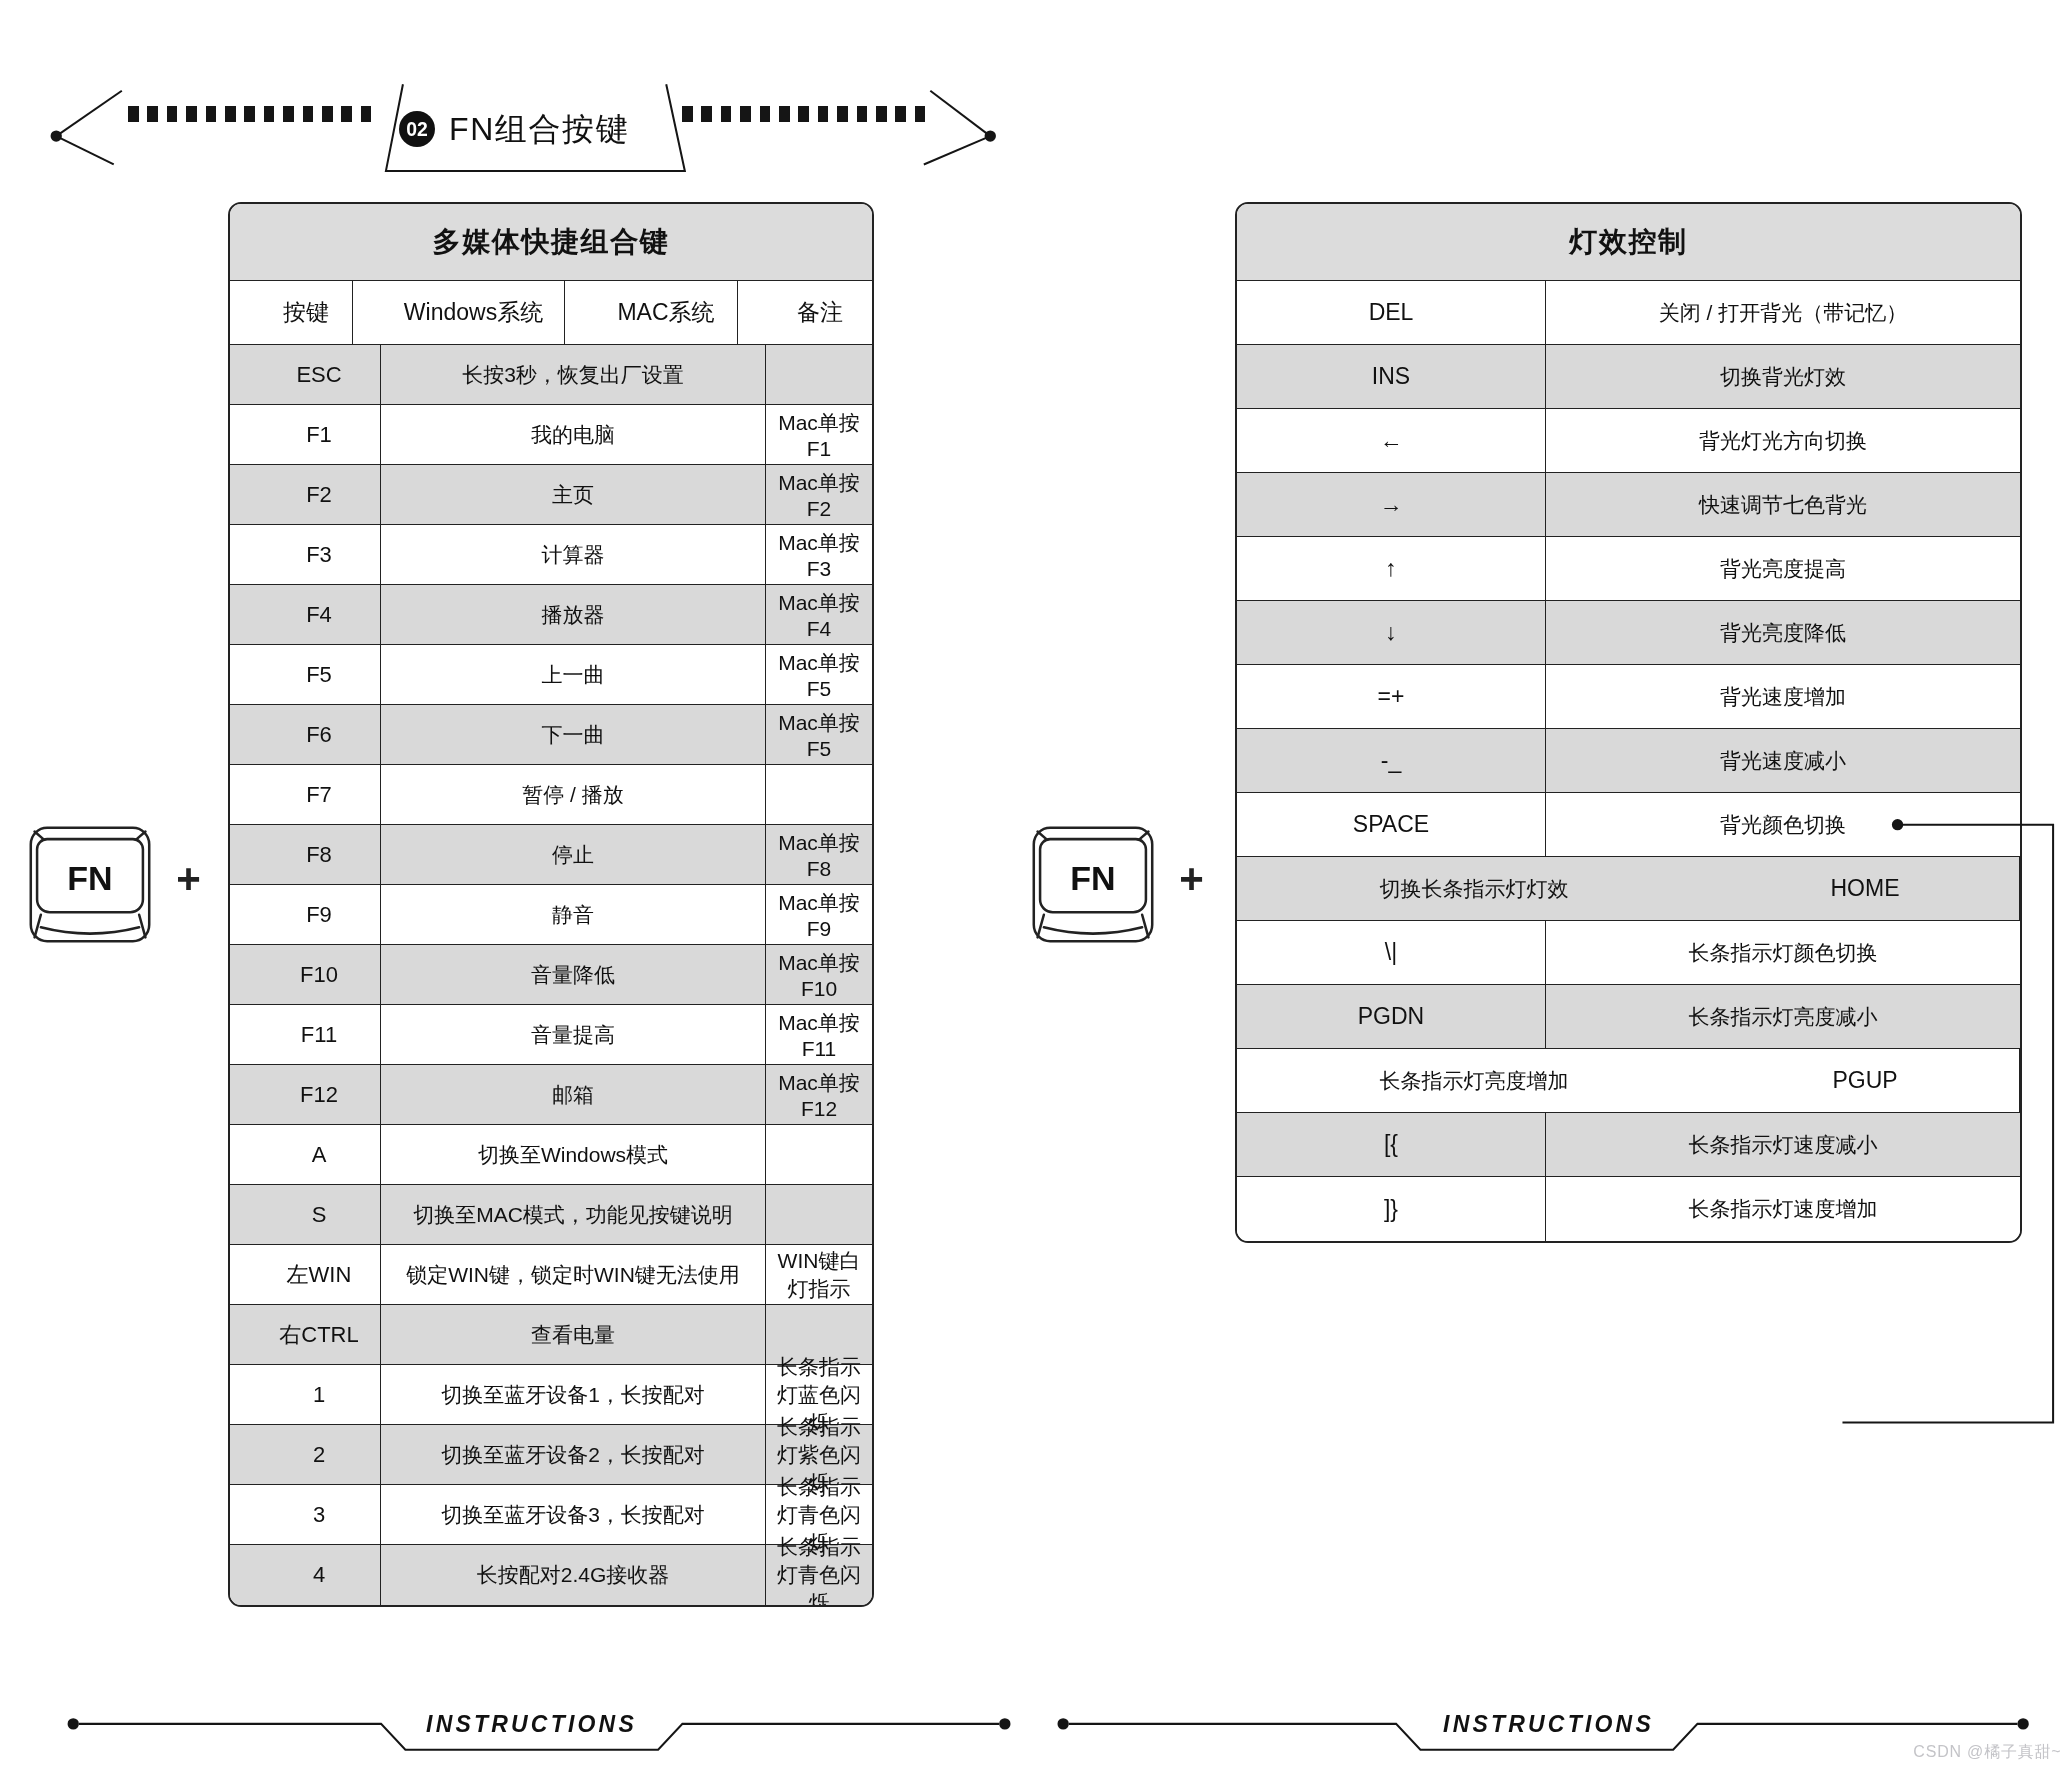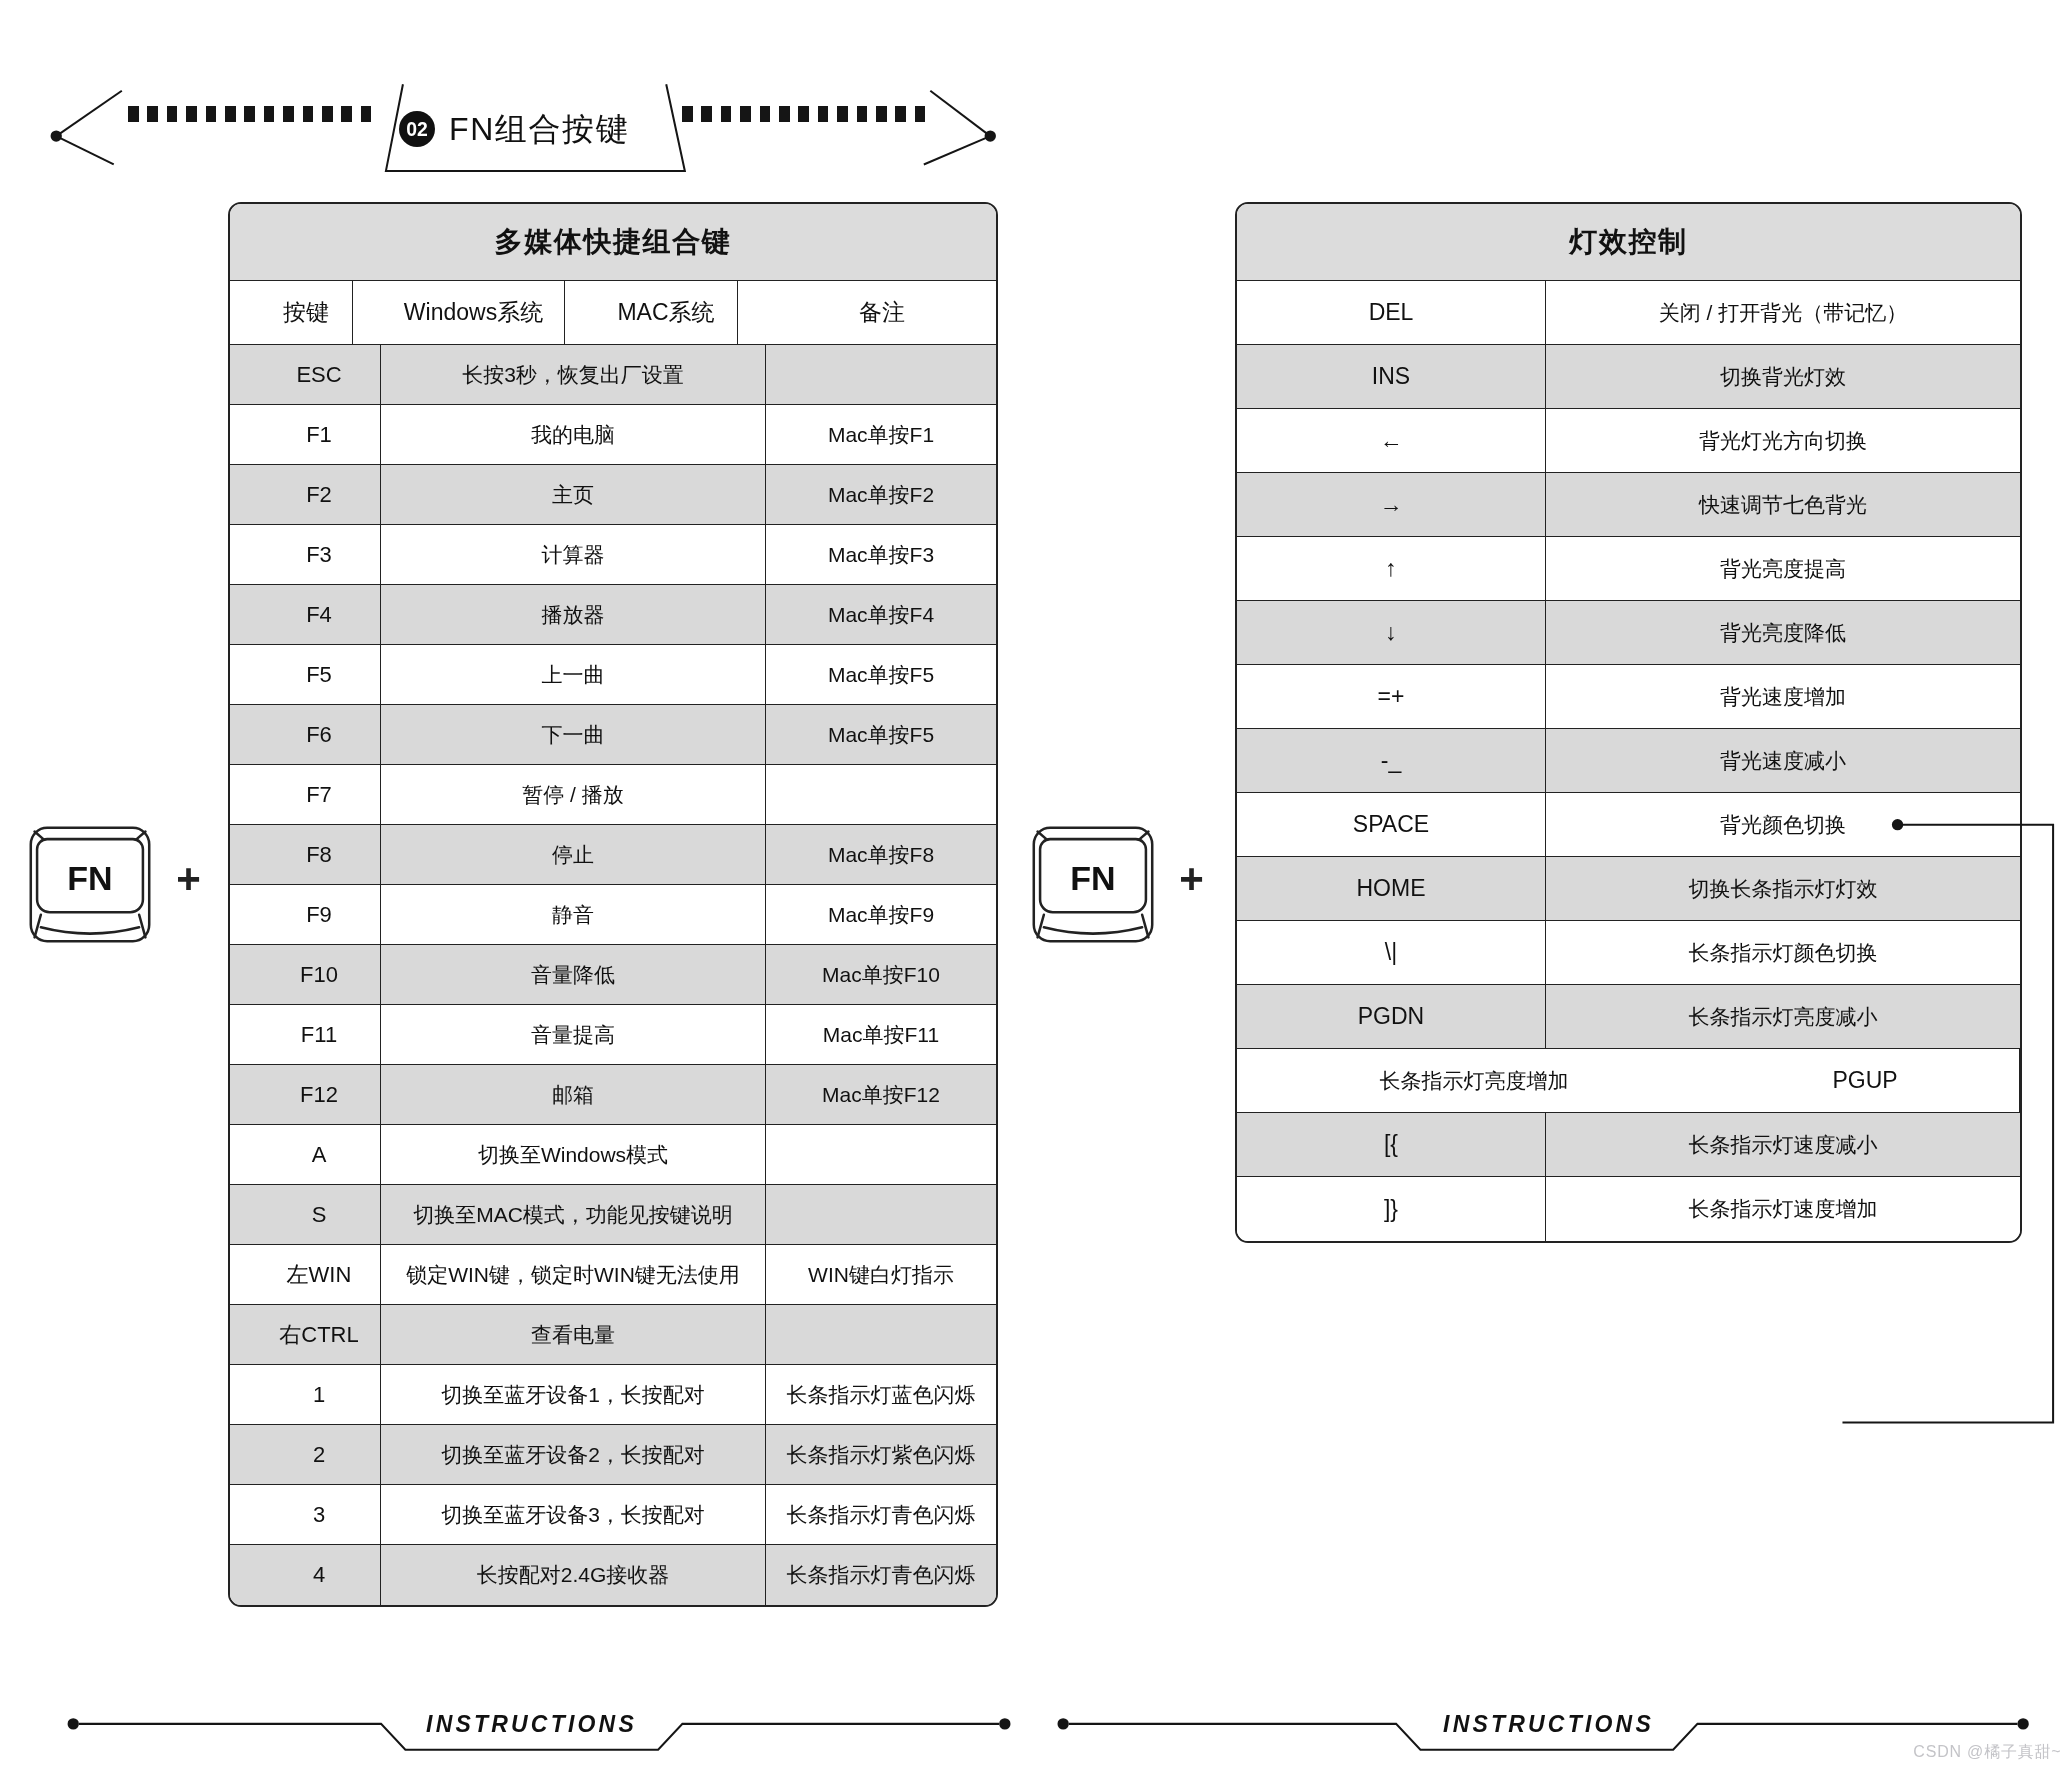--- a/index.html
+++ b/index.html
@@ -15,21 +15,21 @@
     background-image:repeating-linear-gradient(90deg,#151515 0,#151515 10.5px,transparent 10.5px,transparent 19.4px); }
   .dots-l { left:128px; top:106px; width:245px; }
   .dots-r { left:682px; top:106px; width:245px; }
   .banner-num { position:absolute; left:399px; top:111px; width:36px; height:36px; border-radius:50%;
     background:#111; color:#fff; font-size:19.4px; font-weight:700; display:flex; align-items:center; justify-content:center; }
   .banner-title { position:absolute; left:449px; top:109px; height:41px; line-height:41px;
     font-size:32px; font-weight:500; letter-spacing:1.6px; }
 
   
   .table { position:absolute; border:2.4px solid #222; border-radius:13px; overflow:hidden; background:#fff; }
-  .left-table { left:228px; top:202px; width:770px; }
+  .left-table { left:228px; top:202px; width:646px; }
   .right-table { left:1235px; top:202px; width:787px; }
   .t-title { height:77px; background:#dcdcdc; border-bottom:1.6px solid #222;
     display:flex; align-items:center; justify-content:center; font-size:28px; font-weight:700; letter-spacing:1.6px; }
   .t-header { display:flex; height:64px; border-bottom:1.6px solid #222; background:#fff; }
   .hc { display:flex; align-items:center; justify-content:center; font-size:23px; font-weight:500; border-right:1.6px solid #222;padding-left:30px; }
   .hc.c-key { width:123px; }
   .hc.c-win { width:212px; }
   .hc.c-mac { width:173px; }
   .hc.c-note { flex:1; border-right:none; }
   .trow { display:flex; height:60px; border-bottom:1.6px solid #222; background:#fff;padding-left:28px; }
@@ -246,22 +246,22 @@
         </div>
         <div class="rrow alt">
           <div class="rc c-key">-_</div>
           <div class="rc c-action">背光速度减小</div>
         </div>
         <div class="rrow">
           <div class="rc c-key">SPACE</div>
           <div class="rc c-action">背光颜色切换</div>
         </div>
         <div class="rrow alt">
+          <div class="rc c-action">切换长条指示灯灯效</div>
           <div class="rc c-key">HOME</div>
-          <div class="rc c-action">切换长条指示灯灯效</div>
         </div>
         <div class="rrow">
           <div class="rc c-key">\|</div>
           <div class="rc c-action">长条指示灯颜色切换</div>
         </div>
         <div class="rrow alt">
           <div class="rc c-key">PGDN</div>
           <div class="rc c-action">长条指示灯亮度减小</div>
         </div>
         <div class="rrow">

